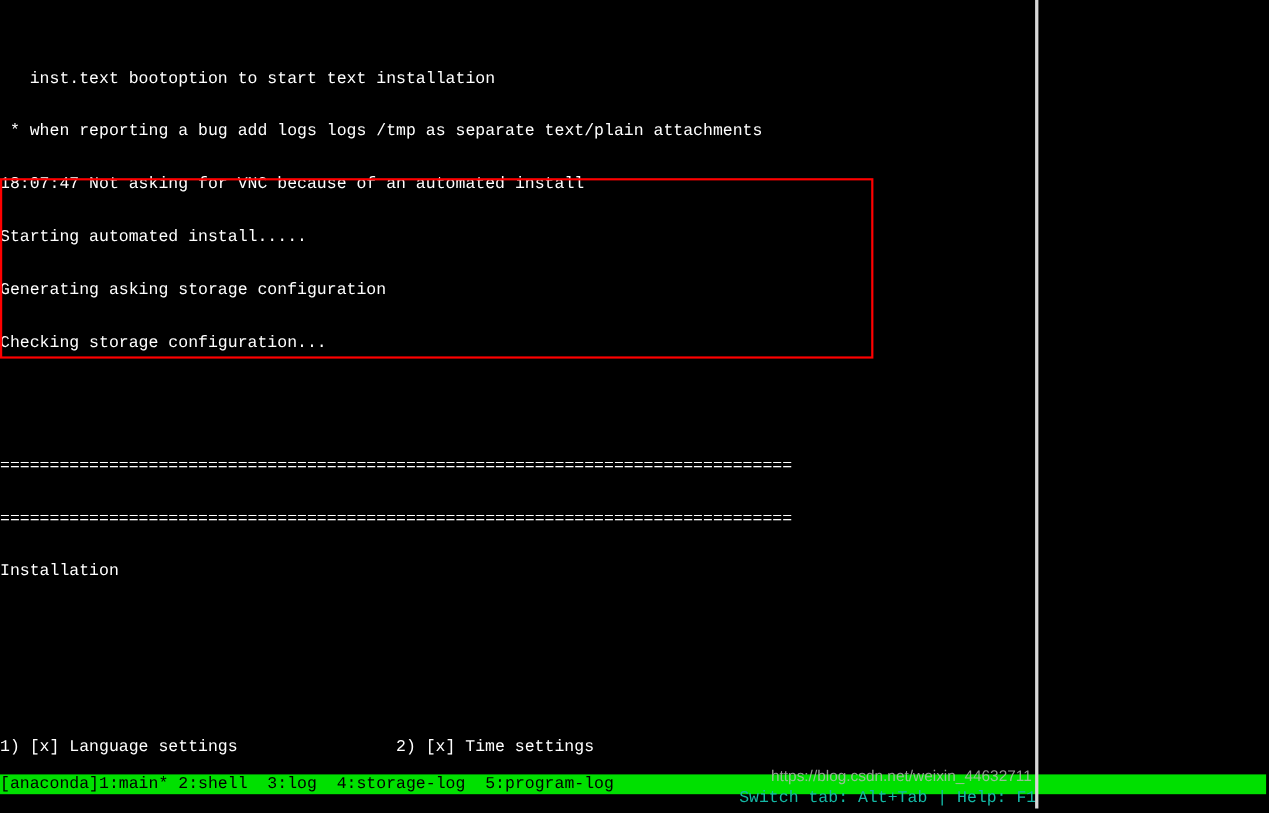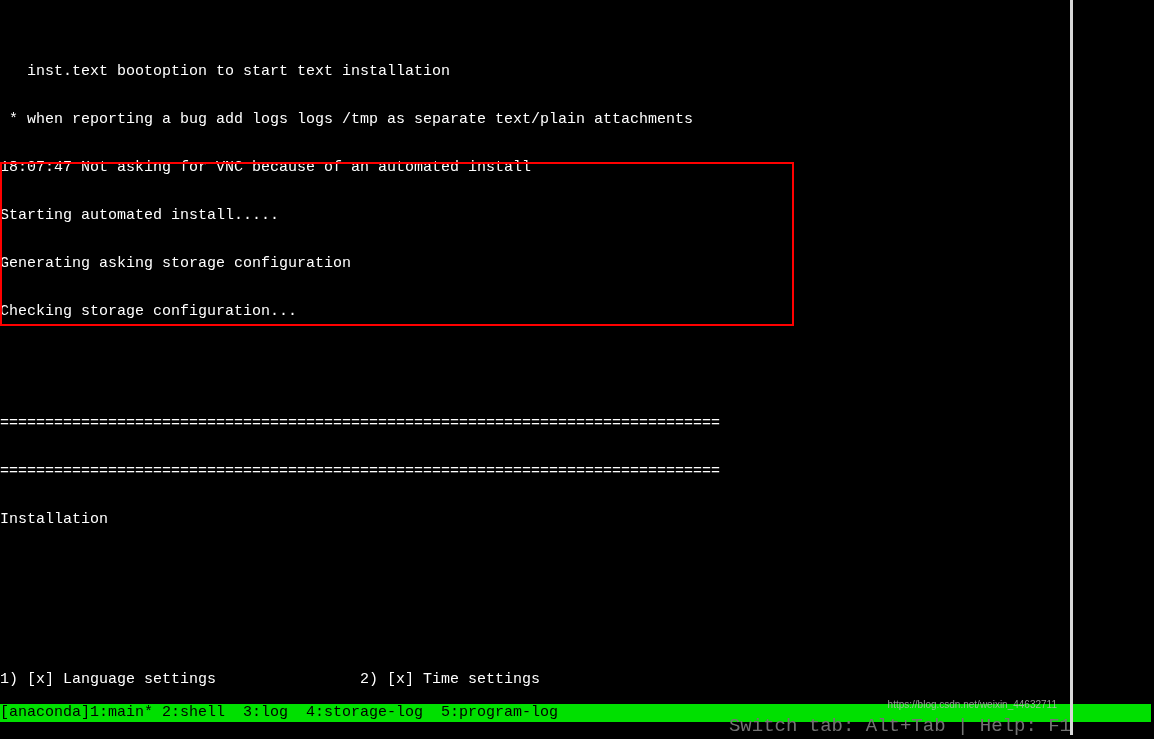--- a/index.html
+++ b/index.html
@@ -9,21 +9,21 @@
     height: 739px;
     background: #000;
     font-family: "Courier New", Courier, monospace;
     font-size: 15px;
     line-height: 16px;
     color: #fff;
     overflow: hidden;
   }
   .terminal {
     position: relative;
-    width: 1073px;
+    width: 944px;
     height: 739px;
     background: #000;
     white-space: pre;
   }
   .line {
     white-space: pre;
     height: 16px;
   }
   .menu-grid {
     display: block;
@@ -53,30 +53,30 @@
     background: #00e000;
     color: #000;
     white-space: pre;
     display: flex;
     align-items: center;
   }
   .status-dim {
     position: absolute;
     right: 2px;
     bottom: 5px;
-    color: #737373;
+    color: #14b8a6;
     white-space: pre;
-    font-size: 19px;
+    font-size: 15px;
   }
   .watermark {
     position: absolute;
-    right: 16px;
+    right: 6px;
     bottom: 26px;
     color: #bbb;
-    font-size: 10px;
+    font-size: 14px;
     white-space: pre;
     font-family: Arial, sans-serif;
     opacity: 0.8;
   }
   .scrollbar {
     position: absolute;
     top: 0;
     right: 0;
     width: 3px;
     height: 735px;

